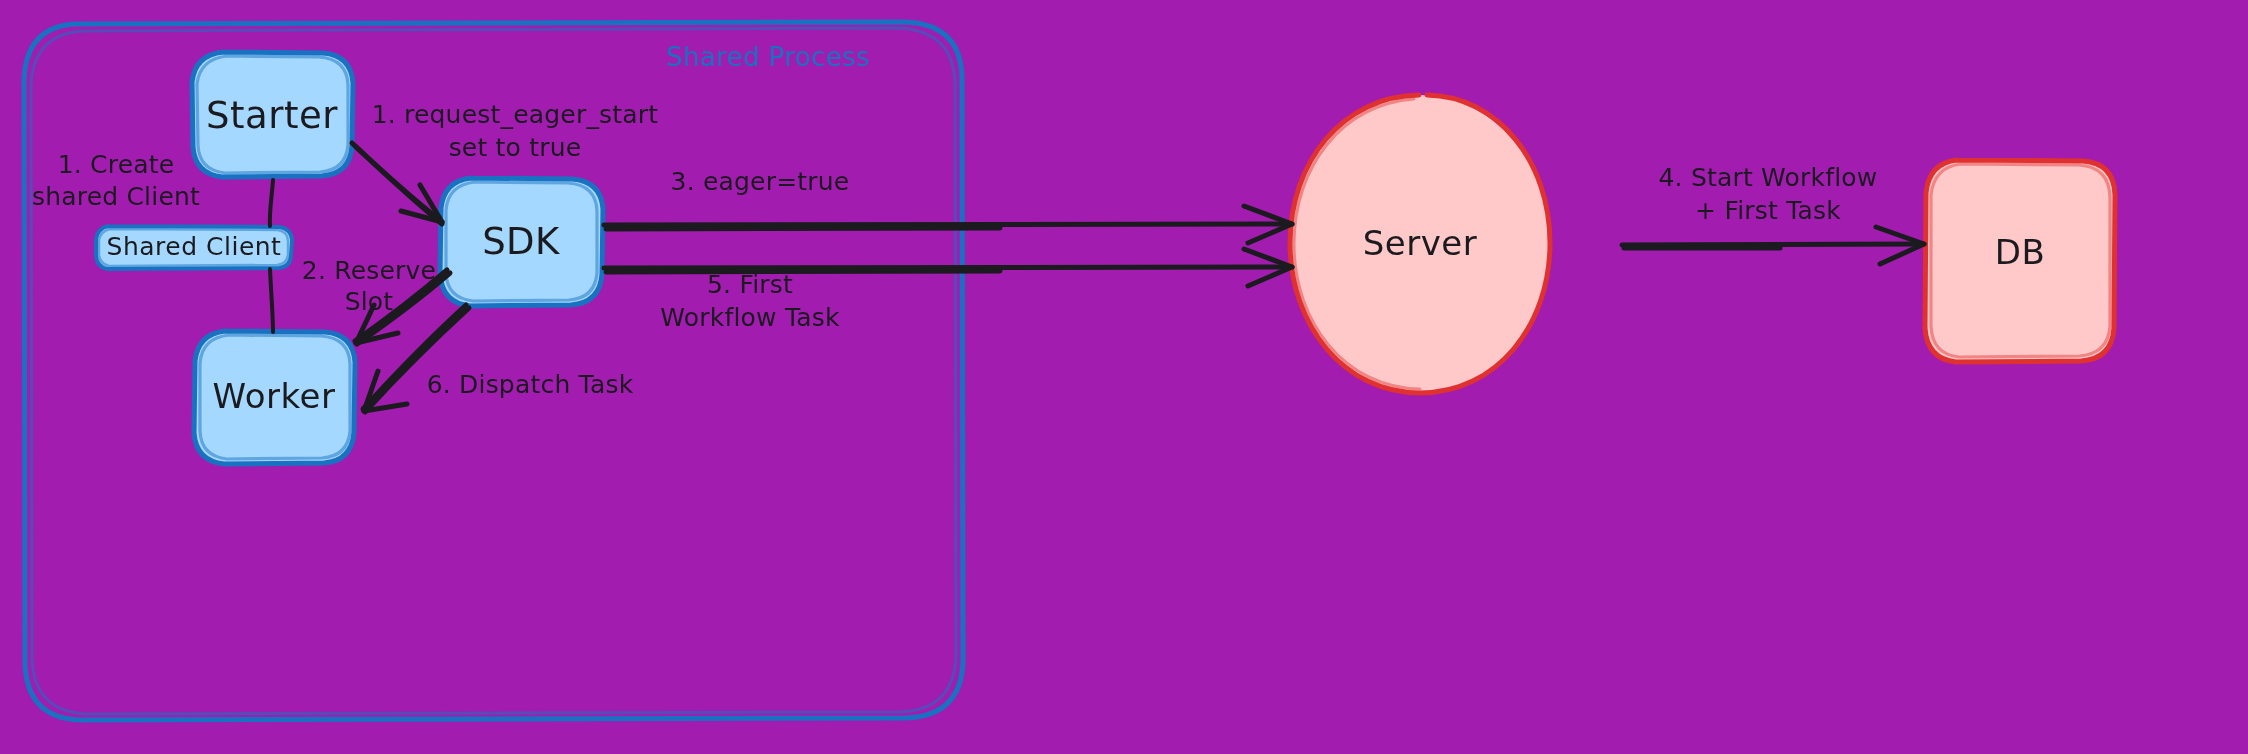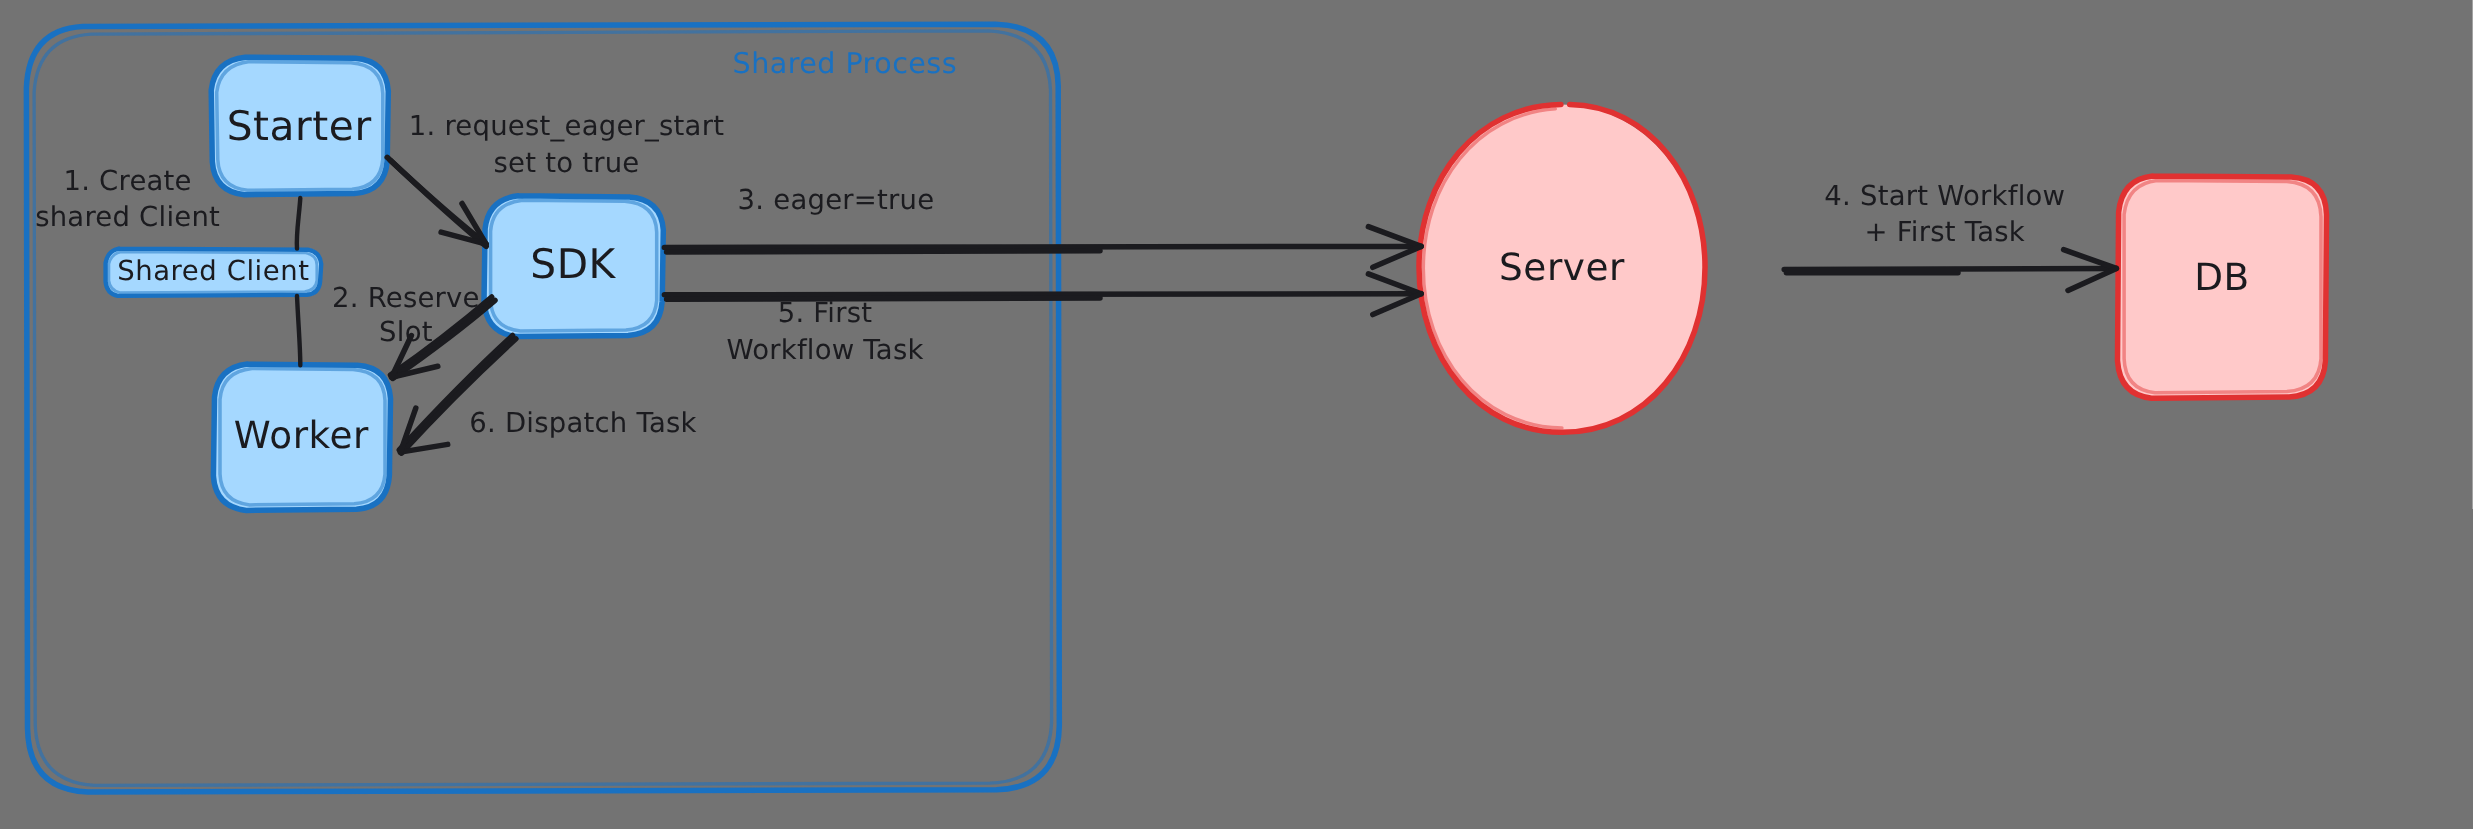--- a/index.html
+++ b/index.html
@@ -7,21 +7,21 @@
     padding: 0;
     background: #ffffff;
   }
   body {
     font-family: "DejaVu Sans", sans-serif;
   }
   #stage {
     position: relative;
     width: 2248px;
     height: 754px;
-    background: #737373;
+    background: #a21caf;
     overflow: hidden;
   }
   #stage svg {
     position: absolute;
     left: 0;
     top: 0;
     width: 2248px;
     height: 754px;
   }
   .node-label {

